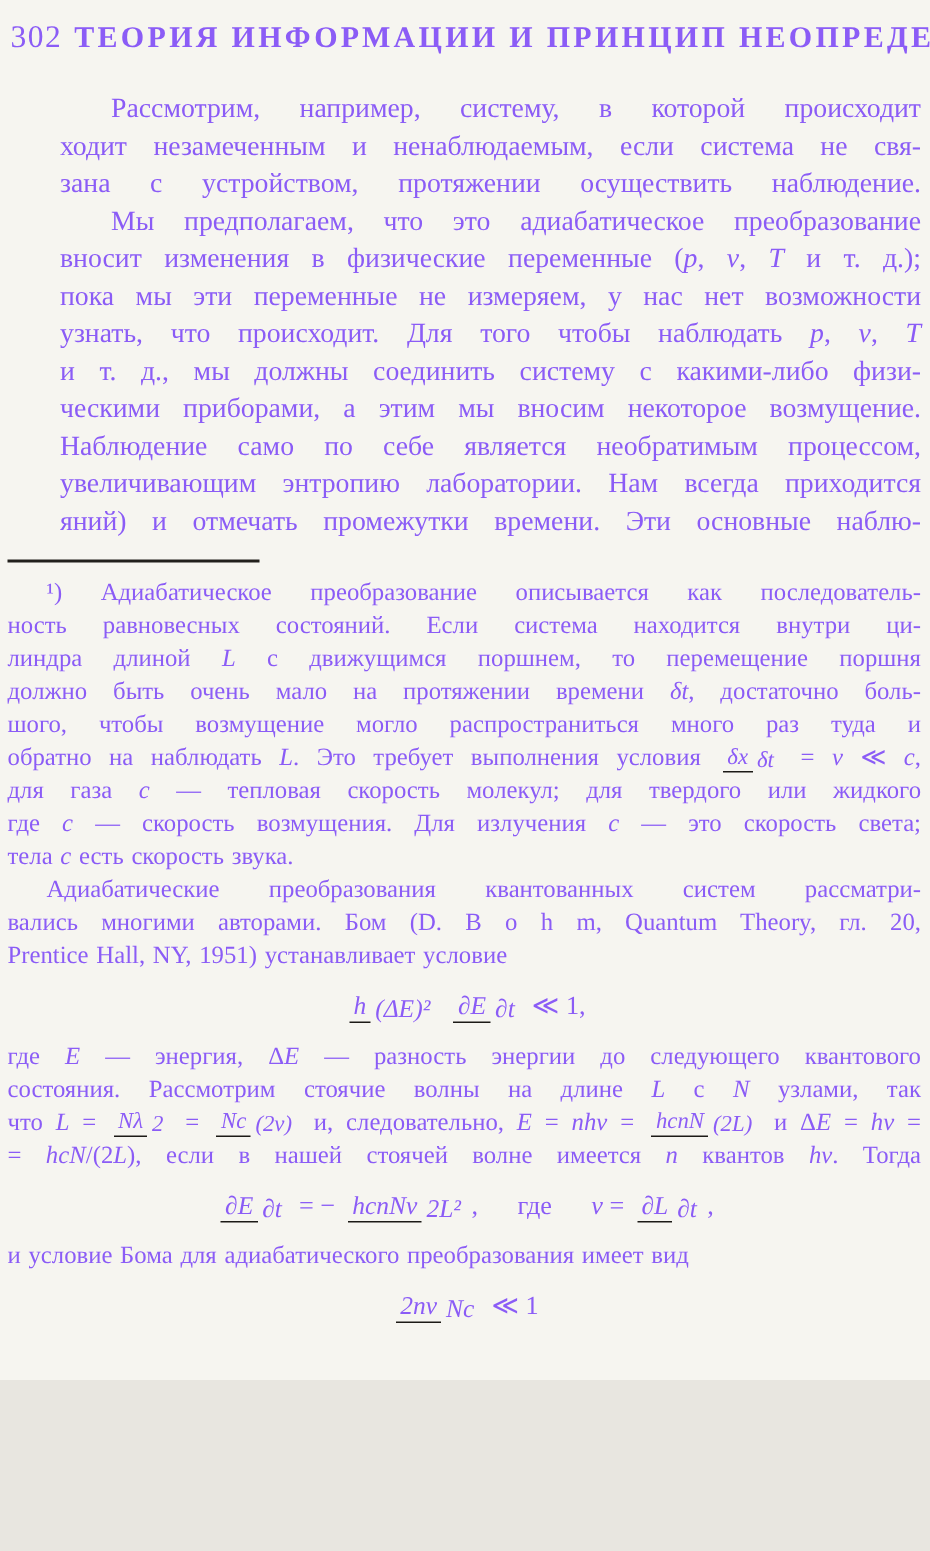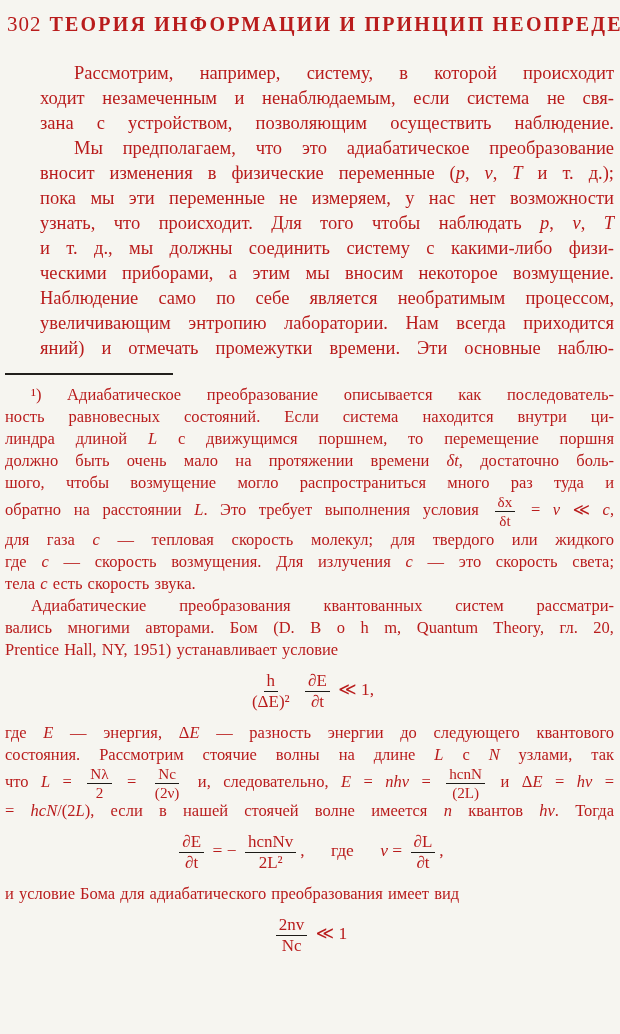--- a/index.html
+++ b/index.html
@@ -1,21 +1,21 @@
 <!DOCTYPE html>
 <html lang="ru"><head>
 <meta charset="utf-8">
 <style>
   html,body{margin:0;padding:0;background:#e8e6e0;}
   .page{
     position:relative;
-    width:620px;height:1034px;
+    width:620px;height:920px;
     margin:0 auto;
     background:#f6f5f0;
-    color:#b91c1c;
+    color:#8b5cf6;
     font-family:"Liberation Serif", serif;
     box-sizing:border-box;
     padding:10px 6px 0 5px;
     overflow:hidden;
   }
   
   .header{
     display:flex;align-items:baseline;justify-content:space-between;
     margin:2px 2px 24px 2px;
     white-space:nowrap;
@@ -41,22 +41,22 @@
   .it{font-style:italic;}
   
   .fnrule{
     border:none;border-top:2px solid #22201c;
     width:168px;margin:12px 0 9px 0;
   }
   .footnote{font-size:16.5px;line-height:22px;}
   .footnote .line.indent{text-indent:26px;}
   
   .frac{
-    display:inline-flex;flex-direction:column;align-items:center;
-    vertical-align:middle;margin:0 3px;
+    display:inline-flex;flex-direction:row;align-items:flex-end;
+    vertical-align:middle;margin:0 3px;font-style:italic;
     line-height:1.05;
   }
   .frac .num{display:block;padding:0 3px 1px 3px;border-bottom:1.4px solid #1c1a16;}
   .frac .den{display:block;padding:1px 3px 0 3px;}
   .line .frac{font-size:0.92em;}
   
   .formula{
     text-align:center;
     font-size:17.5px;
     margin:11px 0 11px 0;
@@ -72,21 +72,21 @@
   <div class="header">
     <span class="pageno">302</span>
     <span class="runtitle">теория информации и принцип неопределенности</span>
     <span class="chapref">[гл. 16</span>
   </div>
 
   <div class="bodytext">
     <div class="para">
         <div class="line indent"><span>Рассмотрим, например, систему, в которой происходит</span></div>
         <div class="line"><span>ходит незамеченным и ненаблюдаемым, если система не свя-</span></div>
-        <div class="line"><span>зана с устройством, позволяющим осуществить наблюдение.</span></div>
+        <div class="line"><span>зана с устройством, протяжении осуществить наблюдение.</span></div>
       </div>
     <div class="para">
         <div class="line indent"><span>Мы предполагаем, что это адиабатическое преобразование</span></div>
         <div class="line"><span>вносит изменения в физические переменные (</span><span class="it">p</span><span>, </span><span class="it">v</span><span>, </span><span class="it">T</span><span> и т. д.);</span></div>
         <div class="line"><span>пока мы эти переменные не измеряем, у нас нет возможности</span></div>
         <div class="line"><span>узнать, что происходит. Для того чтобы наблюдать </span><span class="it">p</span><span>, </span><span class="it">v</span><span>, </span><span class="it">T</span></div>
         <div class="line"><span>и т. д., мы должны соединить систему с какими-либо физи-</span></div>
         <div class="line"><span>ческими приборами, а этим мы вносим некоторое возмущение.</span></div>
         <div class="line"><span>Наблюдение само по себе является необратимым процессом,</span></div>
         <div class="line"><span>увеличивающим энтропию лаборатории. Нам всегда приходится</span></div>
@@ -96,21 +96,21 @@
 
   <hr class="fnrule">
 
   <div class="footnote">
     <div class="para">
         <div class="line indent"><span>¹) Адиабатическое преобразование описывается как последователь-</span></div>
         <div class="line"><span>ность равновесных состояний. Если система находится внутри ци-</span></div>
         <div class="line"><span>линдра длиной </span><span class="it">L</span><span> с движущимся поршнем, то перемещение поршня</span></div>
         <div class="line"><span>должно быть очень мало на протяжении времени </span><span class="it">δt</span><span>, достаточно боль-</span></div>
         <div class="line"><span>шого, чтобы возмущение могло распространиться много раз туда и</span></div>
-        <div class="line"><span>обратно на расстоянии </span><span class="it">L</span><span>. Это требует выполнения условия </span><span class="frac">
+        <div class="line"><span>обратно на наблюдать </span><span class="it">L</span><span>. Это требует выполнения условия </span><span class="frac">
             <span class="num">δx</span>
             <span class="den">δt</span>
           </span><span> = </span><span class="it">v</span><span> ≪ </span><span class="it">c</span><span>,</span></div>
         <div class="line"><span>для газа </span><span class="it">c</span><span> — тепловая скорость молекул; для твердого или жидкого</span></div>
         <div class="line"><span>где </span><span class="it">c</span><span> — скорость возмущения. Для излучения </span><span class="it">c</span><span> — это скорость света;</span></div>
         <div class="line nojust"><span>тела </span><span class="it">c</span><span> есть скорость звука.</span></div>
       </div>
     <div class="para">
         <div class="line indent"><span>Адиабатические преобразования квантованных систем рассматри-</span></div>
         <div class="line"><span>вались многими авторами. Бом (D. B o h m, Quantum Theory, гл. 20,</span></div>

